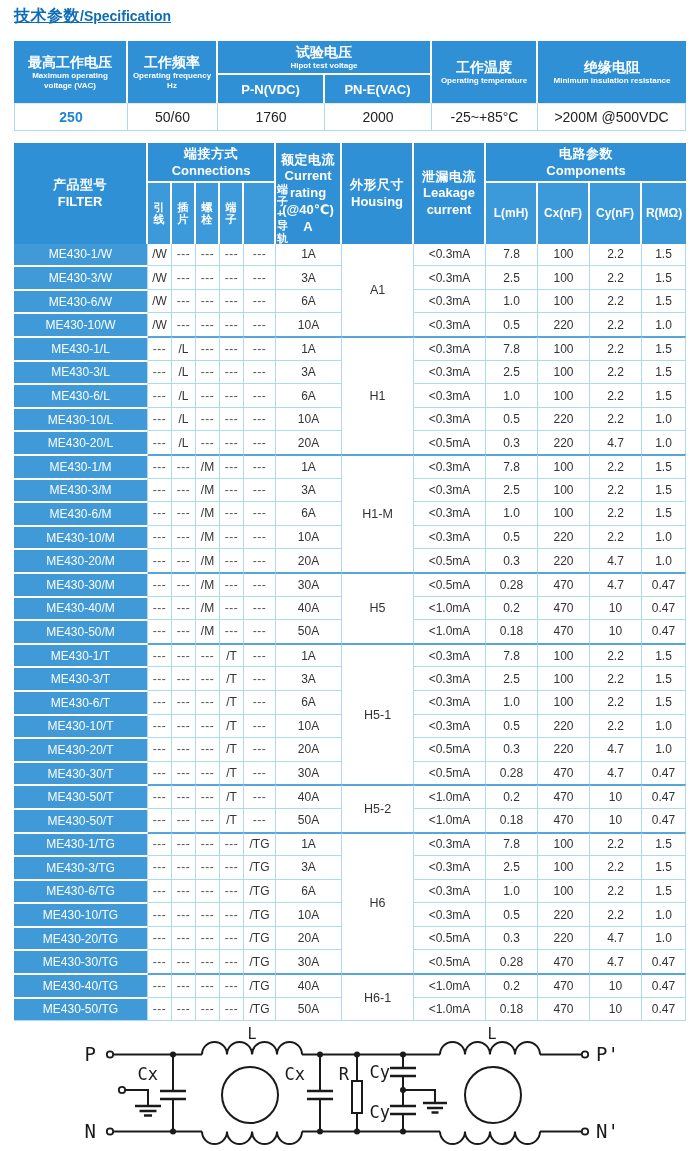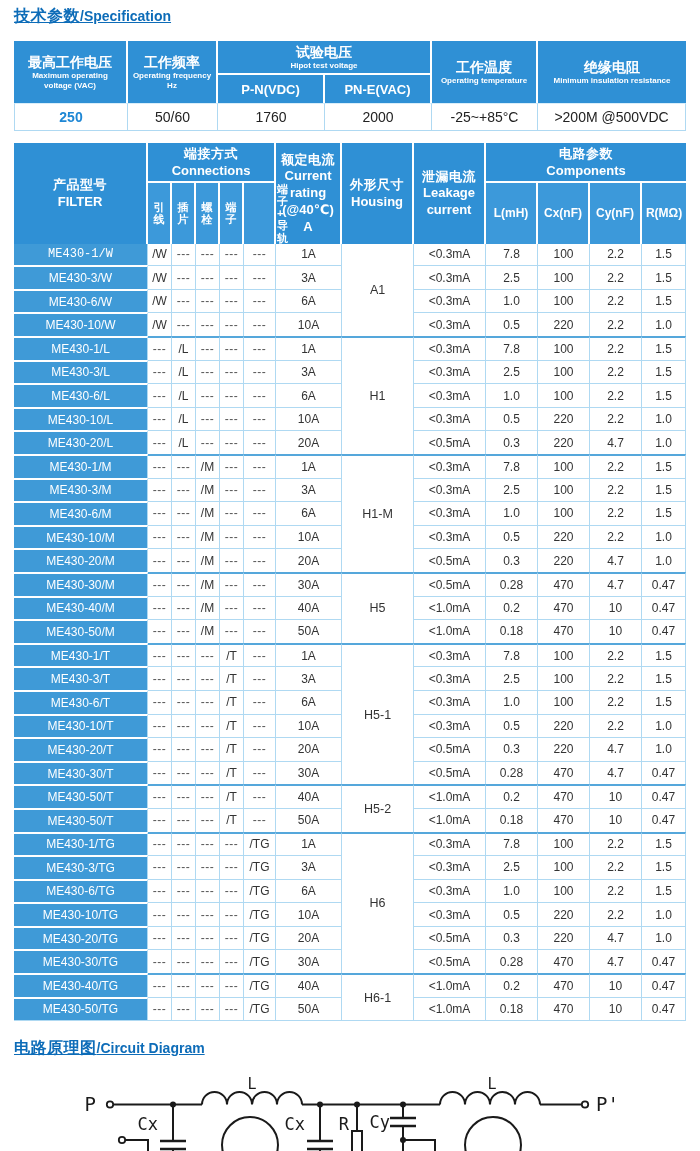--- a/index.html
+++ b/index.html
@@ -36,21 +36,21 @@
   .filter-table thead .en{display:block;font-size:13px;font-weight:bold;line-height:1.3;white-space:pre-line;}
   .filter-table thead .sub-th{background:#3C99DA;border-top:2px solid #fff;}
   .filter-table thead .conn-sub{white-space:pre-line;font-weight:bold;font-size:11px;line-height:1.15;}
   .filter-table thead .conn-sub.rail{font-size:11px;line-height:1.1;padding-left:33px;}
   .filter-table thead .comp-sub{font-size:12px;font-weight:bold;}
 
   .filter-table tbody td{height:21.6px;padding:0;text-align:center;vertical-align:middle;font-size:12px;color:#333;background:#fff;
       border-right:1px solid #AFD9F2;border-top:1px solid #AFD9F2;}
   .filter-table tbody tr:first-child td{border-top:none;}
   .filter-table tbody td.model{background:#3F9AD7;color:#fff;border-top:2px solid #fff;font-size:12px;}
-  .filter-table tbody tr:first-child td.model{border-top:none;font-family:Liberation Mono, monospace;}
+  .filter-table tbody tr:first-child td.model{border-top:none;}
   .filter-table tbody tr.group-start td{border-top:2px solid #55A7DB;}
   .filter-table tbody tr.group-start td.model{border-top:2px solid #fff;}
   .filter-table tbody td.dash{color:#555;letter-spacing:0.5px;}
   .filter-table tbody td.housing{font-size:12.5px;color:#333;}
   .filter-table{border-bottom:1px solid #AFD9F2;}
 
   
   .circuit-title{margin-top:16px;}
   .circuit-svg{display:block;margin-top:2px;}
   .circuit-svg .wire{stroke:#1a1a1a;stroke-width:2;fill:none;}
@@ -651,23 +651,20 @@
           <td class="num">50A</td>
           <td class="num">&lt;1.0mA</td>
           <td class="num">0.18</td>
           <td class="num">470</td>
           <td class="num">10</td>
           <td class="num">0.47</td>
         </tr>
       </tbody>
   </table>
 
-  <div class="section-title circuit-title">
-    <span class="zh">电路原理图</span><span class="en">/Circuit Diagram</span>
-  </div>
 
   <svg class="circuit-svg" width="672" height="150" viewBox="14 0 672 150" xmlns="http://www.w3.org/2000/svg">
 
     <g>
       <line class="wire" x1="113" y1="31.5" x2="202" y2="31.5"></line>
       <line class="wire" x1="302" y1="31.5" x2="440" y2="31.5"></line>
       <line class="wire" x1="540" y1="31.5" x2="581" y2="31.5"></line>
       <line class="wire" x1="113" y1="108.5" x2="202" y2="108.5"></line>
       <line class="wire" x1="302" y1="108.5" x2="440" y2="108.5"></line>
       <line class="wire" x1="540" y1="108.5" x2="581" y2="108.5"></line>

